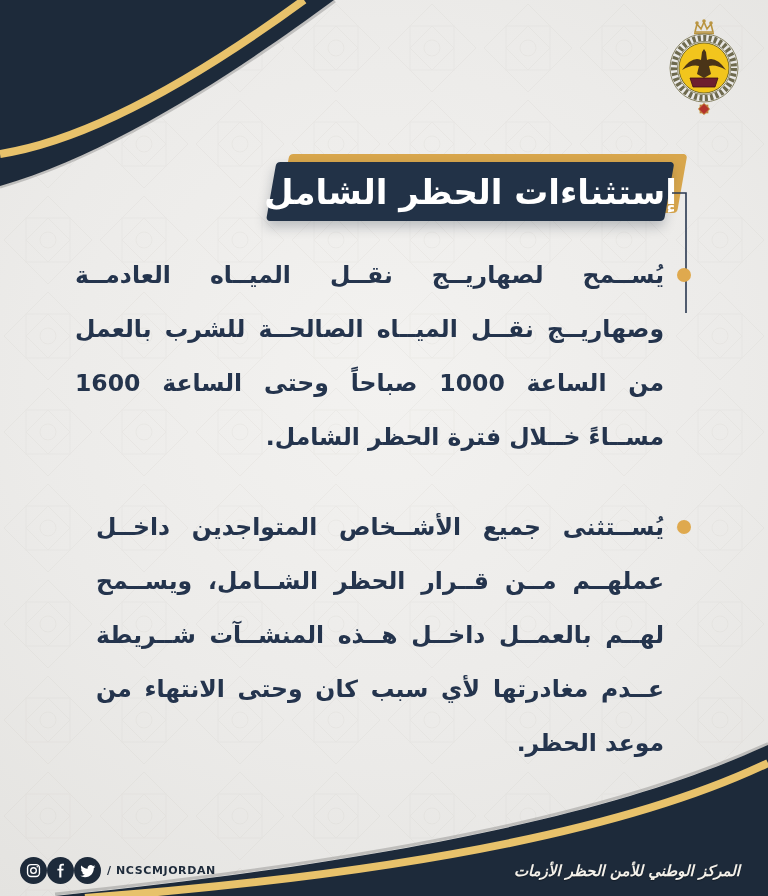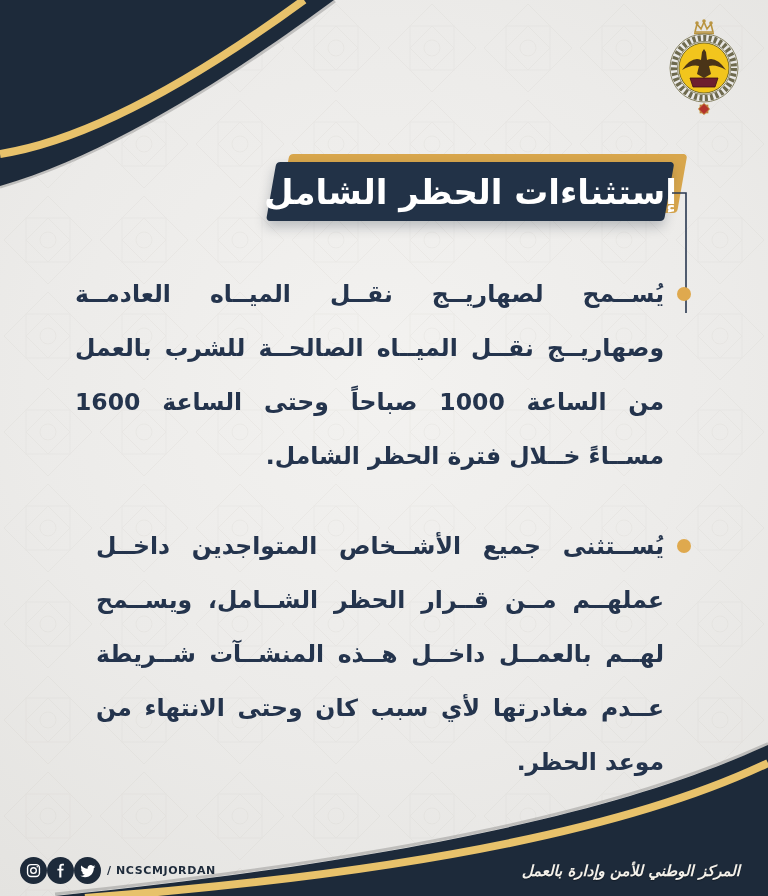--- a/index.html
+++ b/index.html
@@ -24,21 +24,21 @@
     background:#223247;border-radius:4px;transform:skewX(-10deg);transform-origin:left bottom;
     display:flex;align-items:center;justify-content:center;
     box-shadow:0 6px 12px rgba(30,42,58,.25);
   }
   .title-box span{
     transform:skewX(10deg);color:#ffffff;font-size:34px;font-weight:bold;
     letter-spacing:0; white-space:nowrap; direction:rtl;
   }
   .connector{position:absolute;left:0;top:0;}
   .content{
-    position:absolute;right:77px;top:267px;width:616px;direction:rtl;
+    position:absolute;right:77px;top:248px;width:616px;direction:rtl;
   }
   .bullet-item{position:relative;padding-right:27px;}
   .bullet-item + .bullet-item{margin-top:36px;margin-left:21px;}
   .bullet-dot{
     position:absolute;right:0;top:20px;width:14px;height:14px;border-radius:50%;
     background:#dfa94e;
   }
   .bullet-text{
     color:#24344d;font-size:23.5px;font-weight:bold;line-height:54px;
     text-align:justify;text-justify:inter-word;margin:0;
@@ -132,21 +132,21 @@
       <p class="bullet-text">يُســتثنى جميع الأشــخاص المتواجدين داخــل عملهــم مــن قــرار الحظر الشــامل، ويســمح لهــم بالعمــل داخــل هــذه المنشــآت شــريطة عــدم مغادرتها لأي سبب كان وحتى الانتهاء من موعد الحظر.</p>
     </div>
   </div>
 
   <svg class="band-svg band-bottom" width="768" height="160" viewBox="0 0 768 160">
     <path d="M768,9 C630,72 420,122 55,160 L768,160 Z" fill="#1d2a3a"></path>
     <path d="M768,27 C640,88 430,136 85,162" fill="none" stroke="#e8c26b" stroke-width="8"></path>
     <path d="M768,7.5 C630,70 420,120 55,158" fill="none" stroke="rgba(0,0,0,0.18)" stroke-width="3"></path>
   </svg>
 
-  <div class="signature" dir="rtl" lang="ar">المركز الوطني للأمن وإدارة بالعمل</div>
+  <div class="signature" dir="rtl" lang="ar">المركز الوطني للأمن الحظر الأزمات</div>
 
   <div class="social-row">
     <div class="social-btn">
       <svg width="15" height="15" viewBox="0 0 24 24" fill="none" stroke="#ffffff" stroke-width="2.2">
         <rect x="2.5" y="2.5" width="19" height="19" rx="5.5"></rect>
         <circle cx="12" cy="12" r="4.5"></circle>
         <circle cx="18" cy="6" r="1.3" fill="#ffffff" stroke="none"></circle>
       </svg>
     </div>
     <div class="social-btn">

